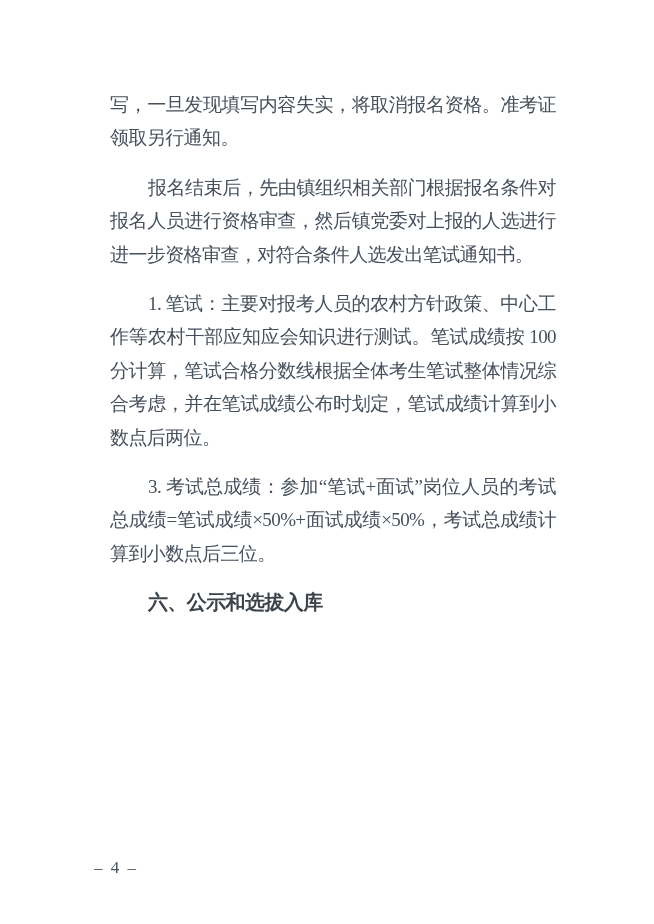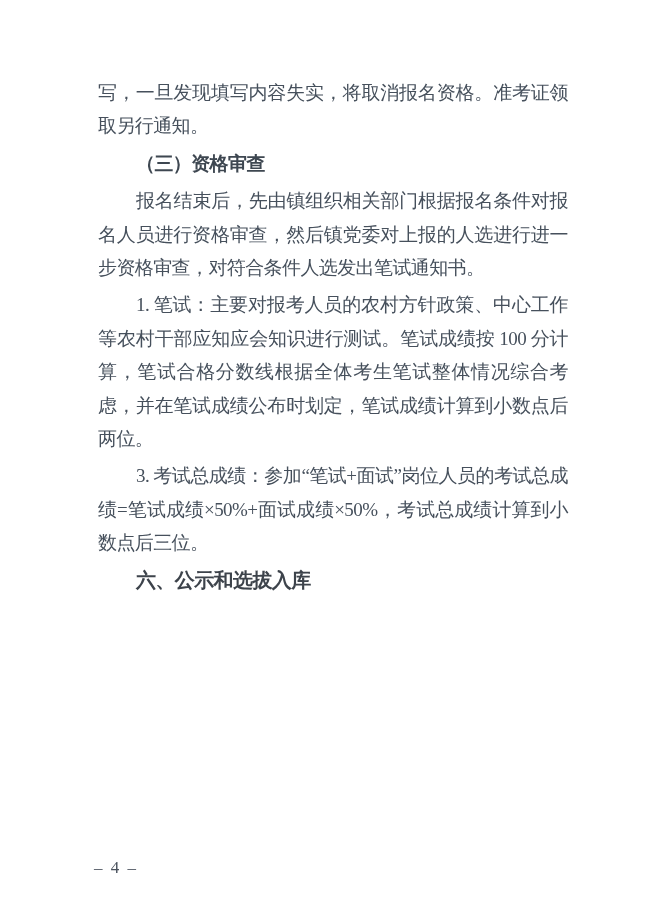--- a/index.html
+++ b/index.html
@@ -20,21 +20,21 @@
     left: 94px;
     top: 72px;
     width: 478px;
     color: #46505c;
     font-size: 19px;
     line-height: 33.4px;
     letter-spacing: -0.6px;
     text-align: justify;
   }
   .textblock p {
-    margin: 4px;
+    margin: 16px;
     padding: 0;
   }
   .para-indent {
     text-indent: 2em;
   }
   .heading-kai {
     text-indent: 2em;
     font-weight: bold;
     color: #3e4751;
   }
@@ -56,21 +56,20 @@
     font-family: "Liberation Serif", "DejaVu Serif", serif;
   }
 </style>
 </head>
 <body>
 
 <div class="page">
 
   <div class="textblock">
     <p class="body-para">写，一旦发现填写内容失实，将取消报名资格。准考证领取另行通知。</p>
-    <p class="heading-kai">（三）资格审查</p>
     <p class="body-para para-indent">报名结束后，先由镇组织相关部门根据报名条件对报名人员进行资格审查，然后镇党委对上报的人选进行进一步资格审查，对符合条件人选发出笔试通知书。</p>
     <p class="body-para para-indent">1. 笔试：主要对报考人员的农村方针政策、中心工作等农村干部应知应会知识进行测试。笔试成绩按 100 分计算，笔试合格分数线根据全体考生笔试整体情况综合考虑，并在笔试成绩公布时划定，笔试成绩计算到小数点后两位。</p>
     <p class="body-para para-indent">3. 考试总成绩：参加“笔试+面试”岗位人员的考试总成绩=笔试成绩×50%+面试成绩×50%，考试总成绩计算到小数点后三位。</p>
     <p class="heading-hei">六、公示和选拔入库</p>
   </div>
 
   <div class="page-number">– 4 –</div>
 
 </div>
 

